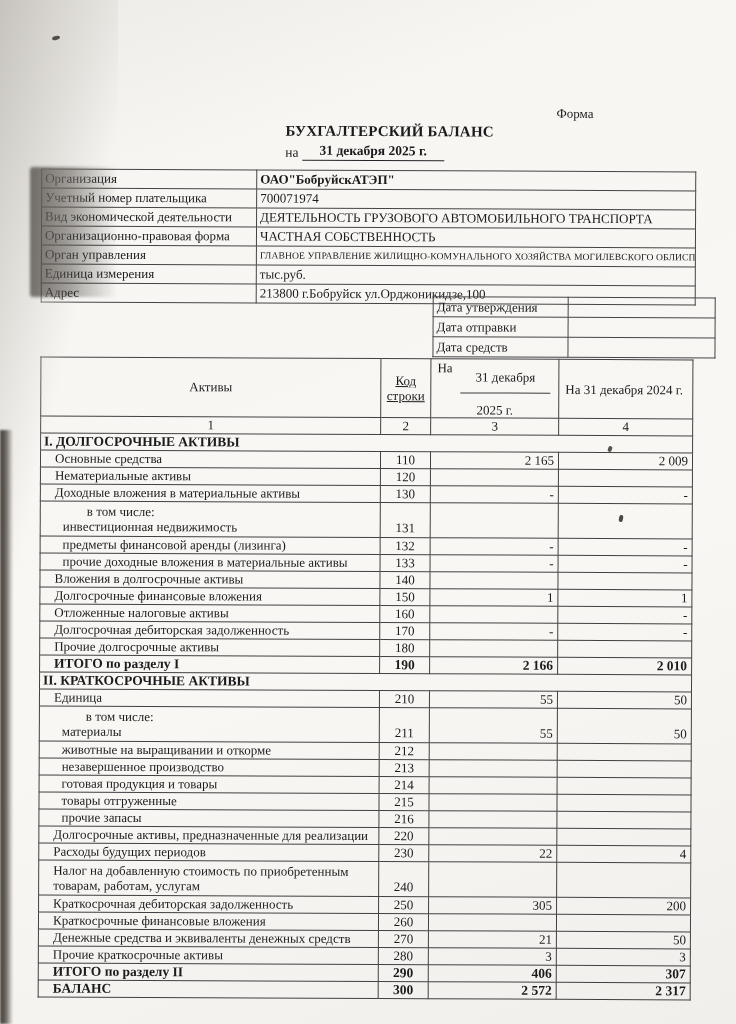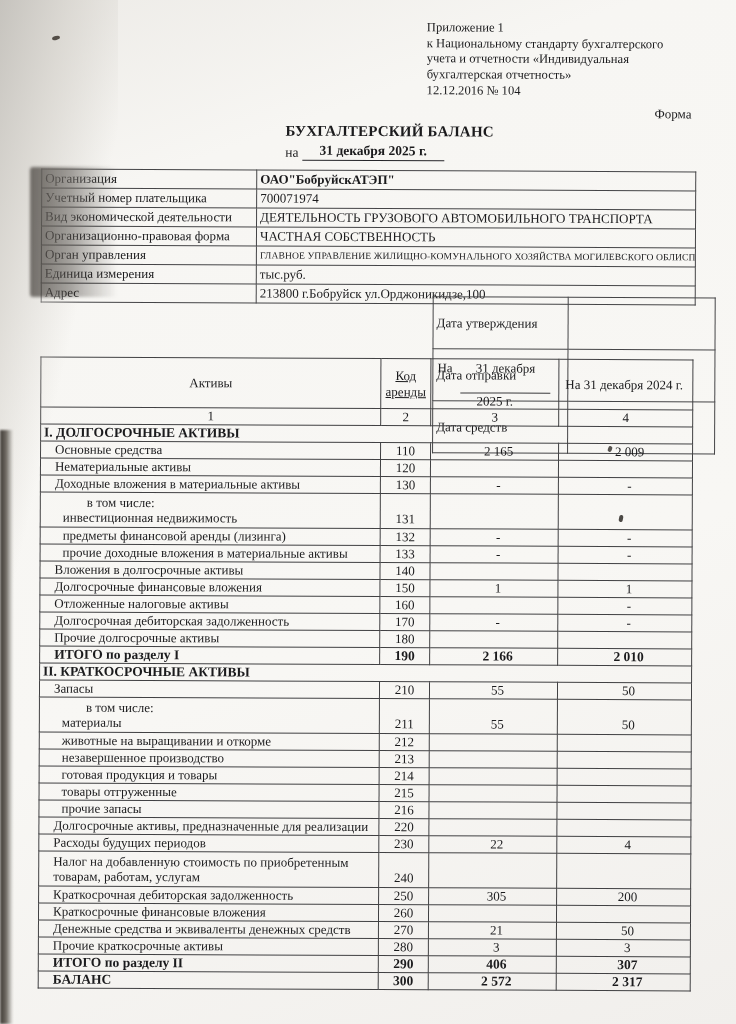--- a/index.html
+++ b/index.html
@@ -24,81 +24,74 @@
   .speck1{position:absolute;left:52px;top:36px;width:8px;height:4px;background:#3c362f;border-radius:50%;
     transform:rotate(-14deg);opacity:.85;z-index:6;}
   .speck2{position:absolute;left:608px;top:446px;width:4px;height:6px;background:#2e2a26;border-radius:2px;
     transform:rotate(20deg);opacity:.8;z-index:6;box-shadow:7px -3px 0 -2px #4a443d;}
   .speck3{position:absolute;left:619px;top:515px;width:4px;height:7px;background:#2e2a26;border-radius:2px;
     transform:rotate(12deg);opacity:.85;z-index:6;box-shadow:3px 4px 0 -2px #4a443d;}
 
   
   .appendix{position:absolute;left:425px;top:20px;width:300px;font-size:12.6px;line-height:15.7px;}
   
-  .forma{position:absolute;left:555px;top:105px;width:135px;text-align:right;font-size:13px;}
+  .forma{position:absolute;left:555px;top:105px;width:135px;font-size:13px;}
 
   
   .title-wrap{position:absolute;left:284px;top:123px;width:200px;}
   .t1{font-weight:bold;font-size:15px;letter-spacing:.2px;white-space:nowrap;}
   .t2{display:flex;align-items:flex-end;margin-top:3px;font-size:13.5px;}
   .t2 .dv{border-bottom:1.6px solid #26262a;font-weight:bold;padding:0 17px 1px 17px;margin-left:4px;white-space:nowrap;}
 
   
   .org{position:absolute;left:40px;top:170px;width:655px;border-collapse:collapse;table-layout:fixed;font-size:13px;}
   .org td{border:1px solid #454547;height:18px;padding:0 3px;white-space:nowrap;overflow:hidden;line-height:16px;}
   .org .lblcol{width:208px;}
   .org tr.r0 .val{font-weight:bold;}
   .org tr.r4 .val{font-size:9.6px;letter-spacing:.1px;}
 
   
   .dates{position:absolute;left:432px;top:296px;width:283px;border-collapse:collapse;table-layout:fixed;font-size:13px;}
-  .dates td{border:1px solid #454547;height:19px;padding:16px 3px;line-height:16px;}
+  .dates td{border:1px solid #454547;height:19px;padding:0 3px;line-height:16px;}
   .dates .lblcol{width:128px;}
 
   
   .mt{position:absolute;left:40px;top:358px;width:652px;border-collapse:collapse;table-layout:fixed;font-size:13px;}
   .mt th,.mt td{border:1px solid #414143;padding:0;line-height:15.5px;overflow:hidden;}
   .mt th{font-weight:normal;vertical-align:middle;}
   .mt .hrow1{height:33px;}
   .mt .hrow2{height:16px;}
   .mt .hrow2 td{text-align:center;}
   .hc2 div{text-align:center;text-decoration:underline;}
   .hc3{vertical-align:top;}
   .h3top{display:flex;align-items:flex-start;padding-top:1px;}
   .h3na{padding-left:6px;}
-  .h3date{margin:0 auto;padding:0 15px 16px 15px;border-bottom:1px solid #3a3a3c;text-align:right;}
+  .h3date{margin:9px auto;padding:0 15px 7px 15px;border-bottom:1px solid #3a3a3c;text-align:right;}
   .h3year{}
   .hc4{vertical-align:top;text-align:left;}
   .hc4 div{padding:1px 0 0 6px;white-space:nowrap;}
 
   .mt tbody tr{height:17px;}
   .mt tbody tr.h2row{height:35px;}
   .mt td.c-label{text-align:left;vertical-align:middle;white-space:nowrap;}
   .mt td.c-label .lbl{padding-left:14px;}
   .mt td.c-label .ind1{padding-left:22px;}
   .mt td.c-label .pre{padding-left:46px;}
   .mt tr.h2row td{vertical-align:bottom;padding-bottom:1px;}
   .mt td.c-code{text-align:center;}
-  .mt td.c-val{text-align:center;padding-right:4px;padding-left:12px;}
+  .mt td.c-val{text-align:right;padding-right:4px;padding-left:12px;}
   .mt td.section-cell{font-weight:bold;padding-left:3px;font-size:13.5px;}
   .mt tr.totalrow td{font-weight:bold;font-size:13.5px;}
 </style>
 </head>
 <body>
 
 <div class="page">
   <div class="content">
 
-    <div class="appendix">
-      <div>Приложение 1</div>
-      <div>к Национальному стандарту бухгалтерского</div>
-      <div>учета и отчетности «Индивидуальная</div>
-      <div>бухгалтерская отчетность»</div>
-      <div>12.12.2016 № 104</div>
-    </div>
 
     <div class="forma">Форма</div>
 
     <div class="title-wrap">
       <div class="t1">БУХГАЛТЕРСКИЙ БАЛАНС</div>
       <div class="t2">
         <span>на</span>
         <span class="dv">31 декабря 2025 г.</span>
       </div>
     </div>
@@ -158,21 +151,21 @@
         <col style="width:340px">
           <col style="width:50px">
           <col style="width:128px">
           <col style="width:134px">
       </colgroup>
       <thead>
         <tr class="hrow1">
           <th>Активы</th>
           <th class="hc2">
             <div>Код</div>
-            <div>аренды</div>
+            <div>строки</div>
           </th>
           <th class="hc3">
             <div class="h3top">
               <span class="h3na">На</span>
               <span class="h3date">31 декабря</span>
             </div>
             <div class="h3year">2025 г.</div>
           </th>
           <th class="hc4">
             <div>На  31 декабря 2024 г.</div>
@@ -284,21 +277,21 @@
             </td>
             <td class="c-code">190</td>
             <td class="c-val">2 166</td>
             <td class="c-val">2 010</td>
           </tr>
           <tr>
             <td colspan="4" class="section-cell">II. КРАТКОСРОЧНЫЕ АКТИВЫ</td>
           </tr>
           <tr>
             <td class="c-label">
-              <div class="lbl">Запасы</div>
+              <div class="lbl">Единица</div>
             </td>
             <td class="c-code">210</td>
             <td class="c-val">55</td>
             <td class="c-val">50</td>
           </tr>
           <tr class="h2row">
             <td class="c-label">
               <div class="pre">в том числе:</div>
               <div class="lbl ind1">материалы</div>
             </td>

